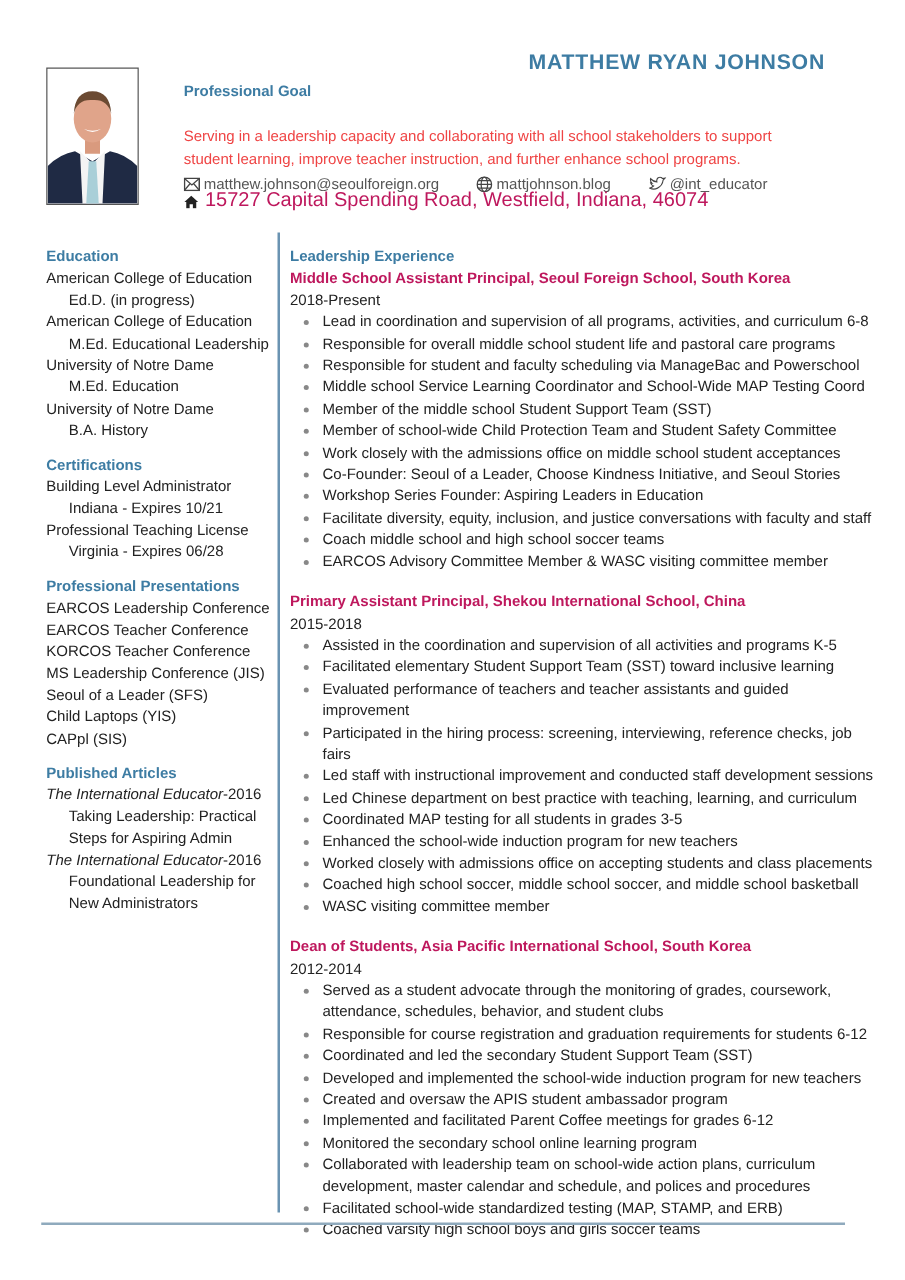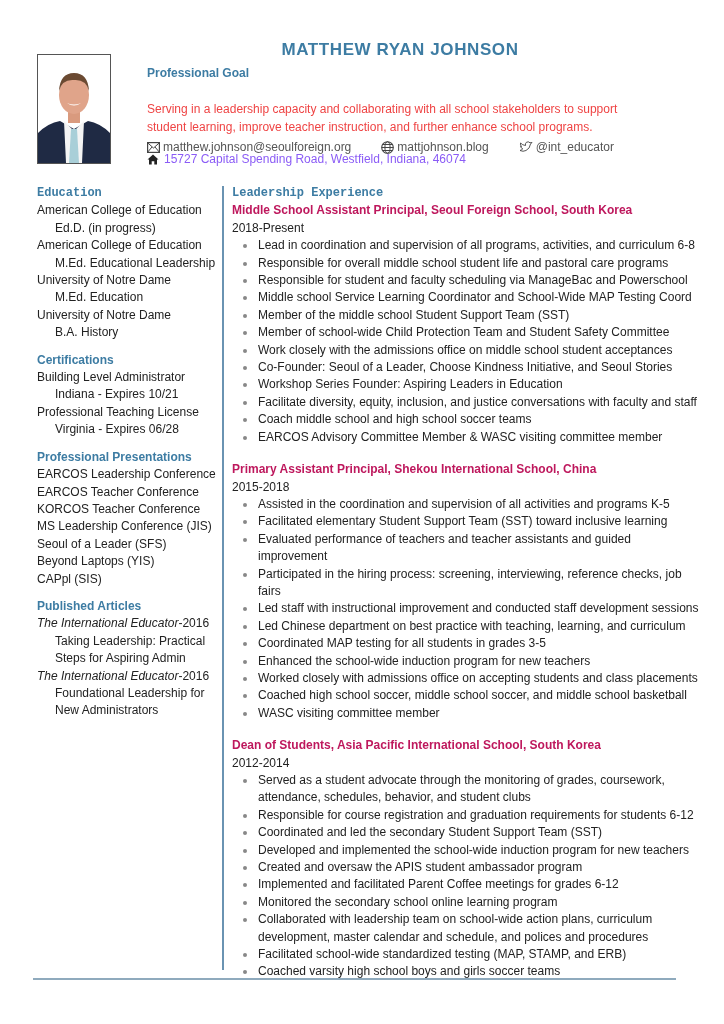--- a/index.html
+++ b/index.html
@@ -1,52 +1,52 @@
 <!DOCTYPE html>
 <html><head>
 <meta charset="utf-8">
 <style>
   html, body { margin: 0; padding: 0; background: #ffffff; }
   body {
     width: 724px; height: 1024px; position: relative; overflow: hidden;
     font-family: "Liberation Sans", sans-serif; color: #1e1e1e;
   }
   .name {
-    position: absolute; top: 40px; left: 140px; width: 520px; text-align: center;
+    position: absolute; top: 40px; left: 140px; width: 520px; text-align: right;
     font-size: 17px; font-weight: bold; color: #3d7ca3; letter-spacing: 0.6px;
   }
   .photo {
     position: absolute; left: 37px; top: 54px; width: 72px; height: 108px;
     border: 1px solid #555; background: #fff; overflow: hidden;
   }
   .goal-heading {
     position: absolute; left: 147px; top: 66px;
     font-size: 12px; font-weight: bold; color: #3d7ca3;
   }
   .goal-text {
     position: absolute; left: 147px; top: 100px; width: 520px;
     font-size: 12px; line-height: 18px; color: #ef4444;
   }
   .contacts {
     position: absolute; left: 147px; top: 140px; font-size: 12px; color: #555;
     display: flex; gap: 30px; white-space: nowrap;
   }
   .contact { display: inline-flex; align-items: center; gap: 3px; }
   .address {
-    position: absolute; left: 147px; top: 152px; font-size: 12px; color: #8b5cf6;
+    position: absolute; left: 147px; top: 152px; font-size: 16px; color: #be185d;
     display: inline-flex; align-items: center; gap: 5px;
   }
   .icon svg { display: block; }
 
   .left {
     position: absolute; left: 37px; top: 185px; width: 180px;
     font-size: 12px; line-height: 17.4px; color: #222;
   }
   .sec-h { font-weight: bold; color: #3d7ca3; font-size: 12px; margin-top: 10px; }
-  .sec-h.first { margin-top: 0; font-family: Liberation Mono, monospace; }
+  .sec-h.first { margin-top: 12px; }
   .indent { padding-left: 18px; }
   .ital { font-style: italic; }
 
   .vline {
     position: absolute; left: 222px; top: 186px; width: 2px; height: 784px;
     background: #6a93b2;
   }
   .hline {
     position: absolute; left: 33px; top: 978px; width: 643px; height: 2px;
     background: #8faabd;
@@ -156,21 +156,21 @@
     <div>Professional Teaching License</div>
     <div class="indent">Virginia - Expires 06/28</div>
   </div>
 
   <div class="sec-h">Professional Presentations</div>
   <div>EARCOS Leadership Conference</div>
   <div>EARCOS Teacher Conference</div>
   <div>KORCOS Teacher Conference</div>
   <div>MS Leadership Conference (JIS)</div>
   <div>Seoul of a Leader (SFS)</div>
-  <div>Beyond Laptops (YIS)</div>
+  <div>Child Laptops (YIS)</div>
   <div>CAPpl (SIS)</div>
 
   <div class="sec-h">Published Articles</div>
   <div>
     <div><span class="ital">The International Educator</span><span>-2016</span></div>
     <div class="indent">Taking Leadership: Practical</div>
     <div class="indent">Steps for Aspiring Admin</div>
   </div>
   <div>
     <div><span class="ital">The International Educator</span><span>-2016</span></div>

